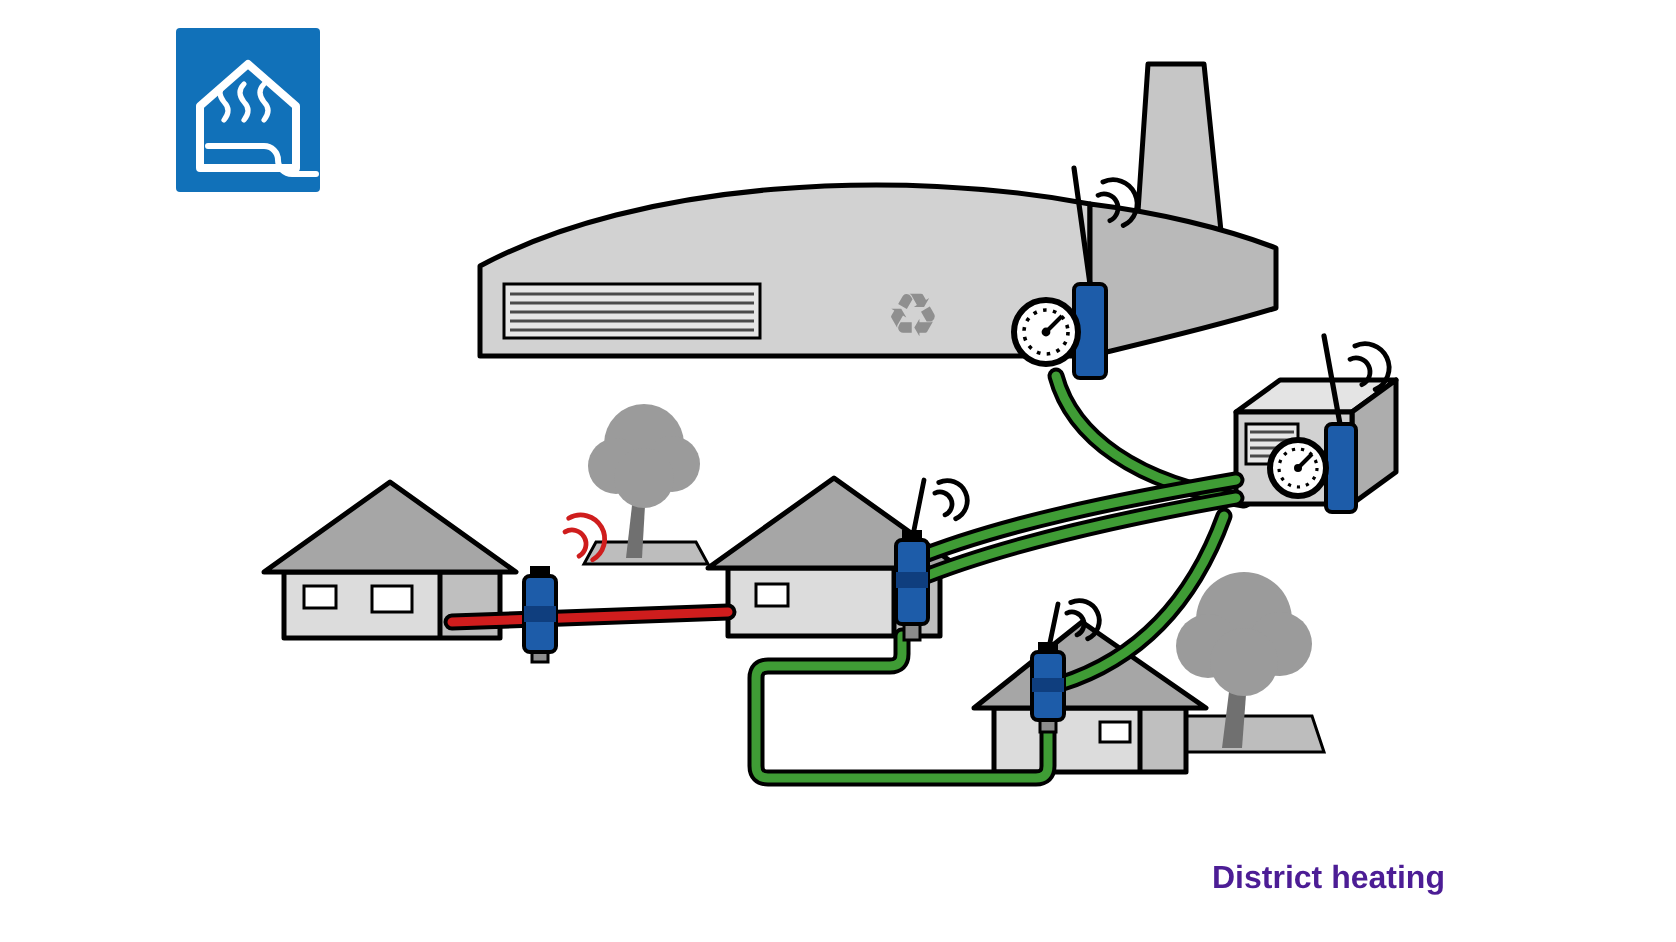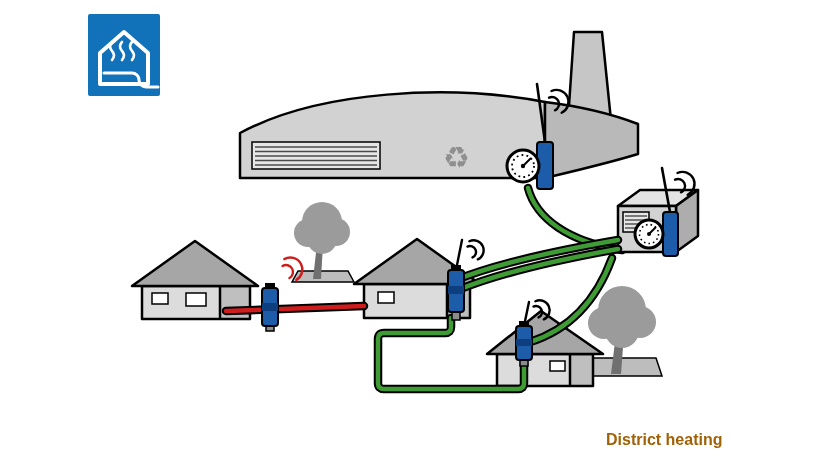--- a/index.html
+++ b/index.html
@@ -5,21 +5,21 @@
   html,body{margin:0;padding:0;background:#fff;}
   #canvas{position:relative;width:838px;height:471px;background:#ffffff;overflow:hidden;
           font-family:"Liberation Sans", sans-serif;}
   svg{position:absolute;left:0;top:0;}
   .s{stroke:#000;stroke-width:2.5;stroke-linejoin:round;}
   .thin{stroke:#000;stroke-width:1.5;}
   .pu{fill:none;stroke-width:8.5;stroke-linecap:round;stroke-linejoin:round;}
   .pc{fill:none;stroke-width:4.5;stroke-linecap:round;stroke-linejoin:round;}
   .arc{fill:none;stroke-width:2.4;stroke-linecap:round;}
   .white{stroke:#fff;fill:none;stroke-linecap:round;stroke-linejoin:round;}
-  .caption{position:absolute;left:606px;top:431px;font-weight:bold;font-size:16px;color:#a16207;}
+  .caption{position:absolute;left:606px;top:431px;font-weight:bold;font-size:16px;color:#4c1d95;}
 </style>
 </head>
 <body>
 
 <div id="canvas">
 <svg width="838" height="471" viewBox="0 0 838 471" xmlns="http://www.w3.org/2000/svg">
 
   <g>
     <rect x="88" y="14" width="72" height="82" rx="2" fill="#1171b9"></rect>
     <g>

